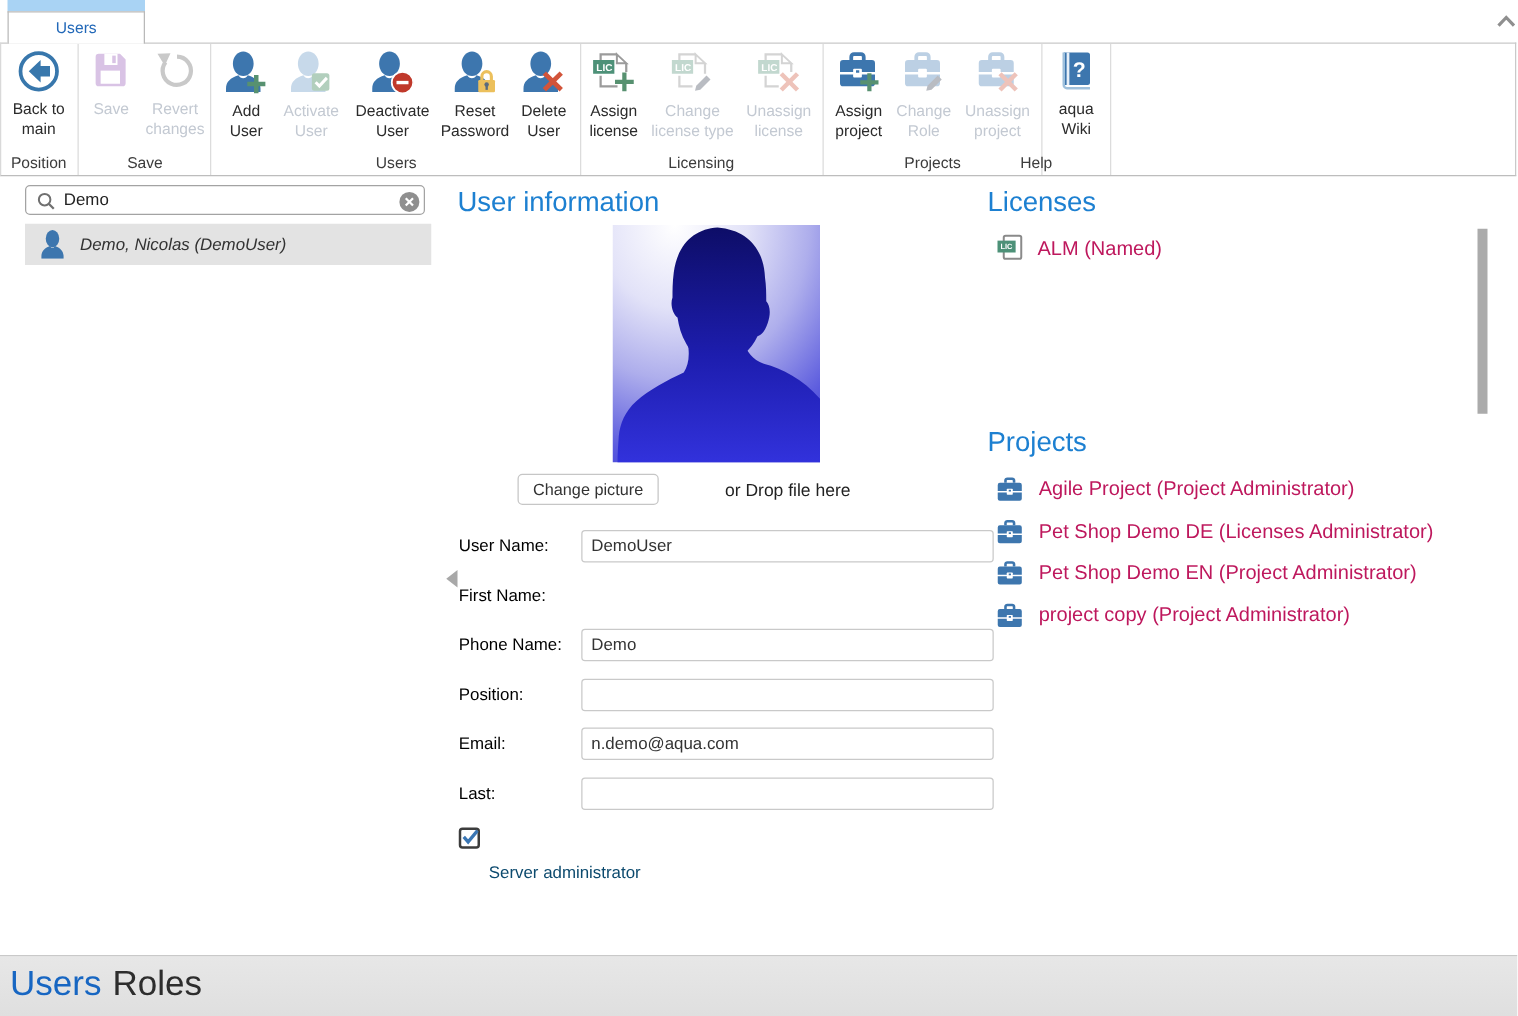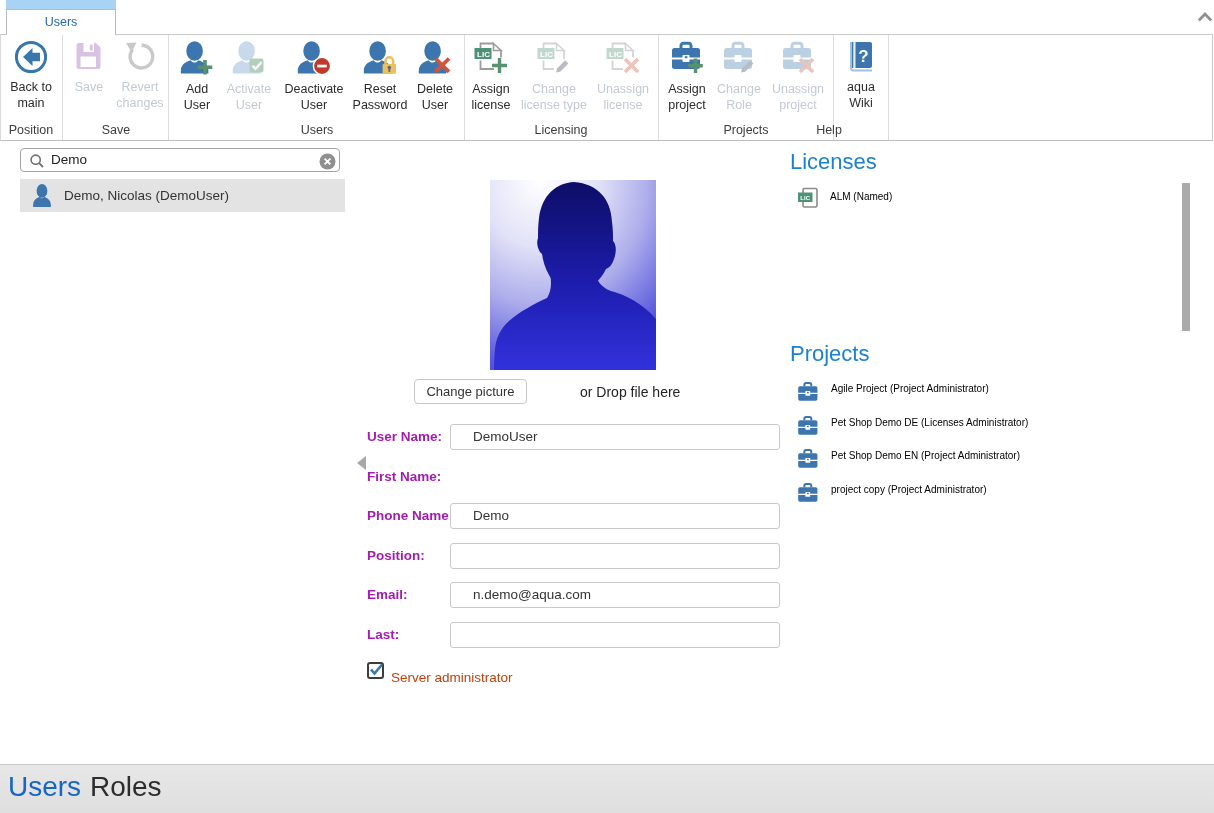--- a/index.html
+++ b/index.html
@@ -14,34 +14,34 @@
 #ribbon { position:absolute; left:0; top:34px; width:1213px; height:107px; background:#fff; border-top:1px solid #c9c9c9; border-bottom:1px solid #bdbdbd; border-right:1px solid #c9c9c9; border-left:1px solid #d9d9d9; }
 .sep { position:absolute; top:35px; width:1px; height:105px; background:#dcdcdc; }
 .rb { position:absolute; top:39px; text-align:center; }
 .rb svg { display:block; margin:0 auto; }
 .rlab { margin-top:4px; font-size:12.5px; line-height:16px; color:#2b2b2b; white-space:nowrap; }
 .rb.dis .rlab { color:#c3c9d2; }
 .glab { position:absolute; top:123px; font-size:12.5px; color:#3c3c3c; text-align:center; }
 
 #search { position:absolute; left:20px; top:148px; width:320px; height:24px; border:1px solid #a3a3a3; border-radius:4px; background:#fff; }
 #searchtxt { position:absolute; left:30px; top:3px; font-size:13.5px; color:#222; }
-#listrow { position:absolute; left:20px; top:179px; width:325px; height:33px; background:#e3e3e3; }
+#listrow { position:absolute; left:20px; top:179px; width:325px; height:33px; background:#e3e3e3;font-style:italic; }
 #listrow .txt { position:absolute; left:44px; top:9px; font-size:13.5px; color:#333; }
 
 .h1 { position:absolute; font-size:22px; color:#1d80d1; }
 
-.flab { position:absolute; left:367px; font-size:13.5px; font-weight:bold; color:#a21caf; }
-.finp { position:absolute; left:450px; width:330px; height:26px; border:1px solid #c9c9c9; border-radius:3px; background:#fff; font-size:13.5px; color:#333; line-height:24px; padding-left:22px; }
+.flab { position:absolute; left:367px; font-size:13.5px; font-weight:normal; color:#000000; }
+.finp { position:absolute; left:465px; width:330px; height:26px; border:1px solid #c9c9c9; border-radius:3px; background:#fff; font-size:13.5px; color:#333; line-height:24px; padding-left:7px; }
 #cpbtn { position:absolute; left:414px; top:379px; width:113px; height:25px; border:1px solid #c6c6c6; border-radius:4px; background:#fff; font-size:13px; color:#333; text-align:center; line-height:23px; }
 #droptxt { position:absolute; left:580px; top:384px; font-size:14px; color:#222; }
 #cbox { position:absolute; left:367px; top:662px; width:17px; height:17px; border:2px solid #3c3c3c; border-radius:3px; background:#fff; }
-#cblab { position:absolute; left:391px; top:670px; font-size:13.5px; color:#c2410c; }
+#cblab { position:absolute; left:391px; top:690px; font-size:13.5px; color:#0c4a6e; }
 #ltri { position:absolute; left:357px; top:456px; width:0; height:0; border-top:7px solid transparent; border-bottom:7px solid transparent; border-right:9px solid #a8a8a8; }
 
-.rrow { position:absolute; font-size:10px; color:#000000; }
+.rrow { position:absolute; font-size:16px; color:#be185d; }
 #sbar { position:absolute; left:1182px; top:183px; width:8px; height:148px; background:#ababab; }
 
 #bottombar { position:absolute; left:0; top:764px; width:1214px; height:49px; background:linear-gradient(#e7e7e7,#dfdfdf); border-top:1px solid #c9c9c9; }
 #bottombar .u { position:absolute; left:8px; top:6px; font-size:28px; color:#1766c2; }
 #bottombar .r { position:absolute; left:90px; top:6px; font-size:28px; color:#2d2d2d; }
 </style>
 </head>
 <body>
 <div id="page">
 
@@ -231,20 +231,21 @@
     </svg>
   </div>
   <div id="listrow">
     <svg style="position:absolute;left:12px;top:5px" width="20" height="23" viewBox="0 0 30 35">
       <ellipse cx="15" cy="10.5" rx="8.2" ry="10.5" fill="#3d76ae"></ellipse>
       <path d="M1.5,35 L1.5,32 C1.5,25.5 6,21.5 12,19.5 C13.5,22.5 16.5,22.5 18,19.5 C24,21.5 28.5,25.5 28.5,32 L28.5,35 Z" fill="#3d76ae"></path>
     </svg>
     <div class="txt">Demo, Nicolas (DemoUser)</div>
   </div>
 
+  <div class="h1" style="left:366px;top:149px">User information</div>
 
   <svg class="abs" style="left:490px;top:180px" width="166" height="190" viewBox="0 0 166 190">
     <defs>
       <radialGradient id="bgG" cx="0.30" cy="0.0" r="1.25">
         <stop offset="0" stop-color="#ffffff"></stop>
         <stop offset="0.28" stop-color="#e2e2f8"></stop>
         <stop offset="0.52" stop-color="#aeaeec"></stop>
         <stop offset="0.78" stop-color="#5c5cde"></stop>
         <stop offset="1" stop-color="#3030d4"></stop>
       </radialGradient>

